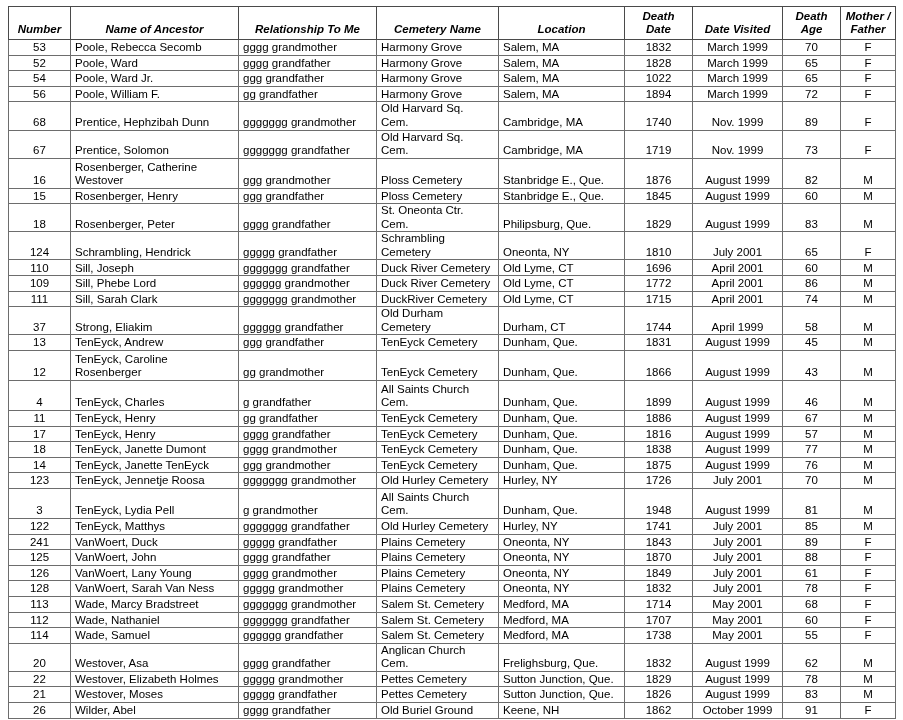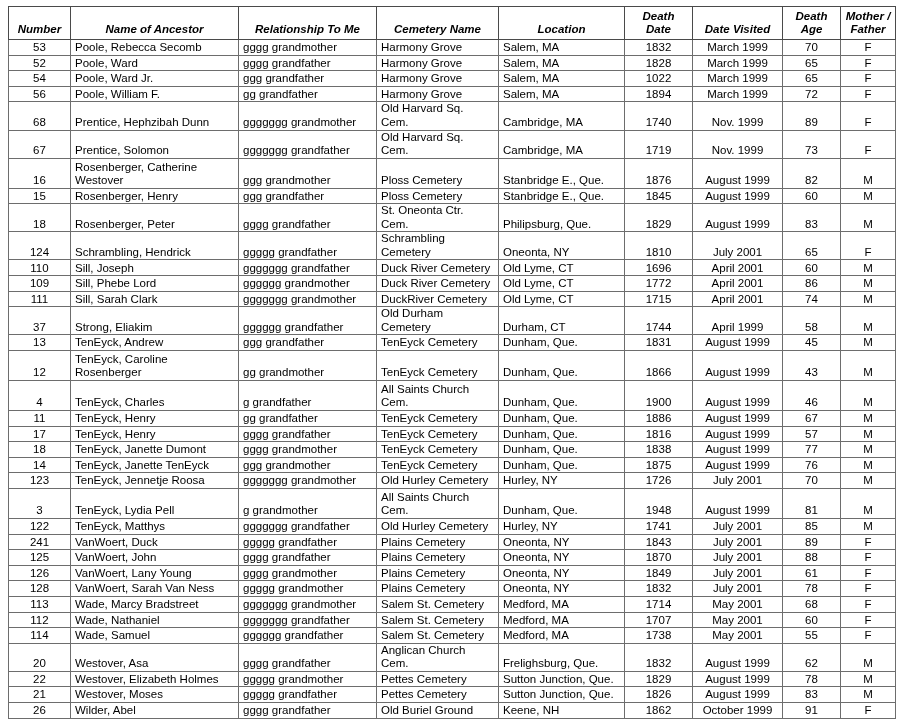--- a/index.html
+++ b/index.html
@@ -273,21 +273,21 @@
           <td class="ctr">43</td>
           <td class="ctr">M</td>
         </tr>
         <tr class="tall">
           <td class="ctr">4</td>
           <td class="txt">TenEyck, Charles</td>
           <td class="txt">g grandfather</td>
           <td class="txt">All Saints Church
 Cem.</td>
           <td class="txt">Dunham, Que.</td>
-          <td class="ctr">1900</td>
+          <td class="ctr">1899</td>
           <td class="ctr">August 1999</td>
           <td class="ctr">46</td>
           <td class="ctr">M</td>
         </tr>
         <tr>
           <td class="ctr">11</td>
           <td class="txt">TenEyck, Henry</td>
           <td class="txt">gg grandfather</td>
           <td class="txt">TenEyck Cemetery</td>
           <td class="txt">Dunham, Que.</td>

